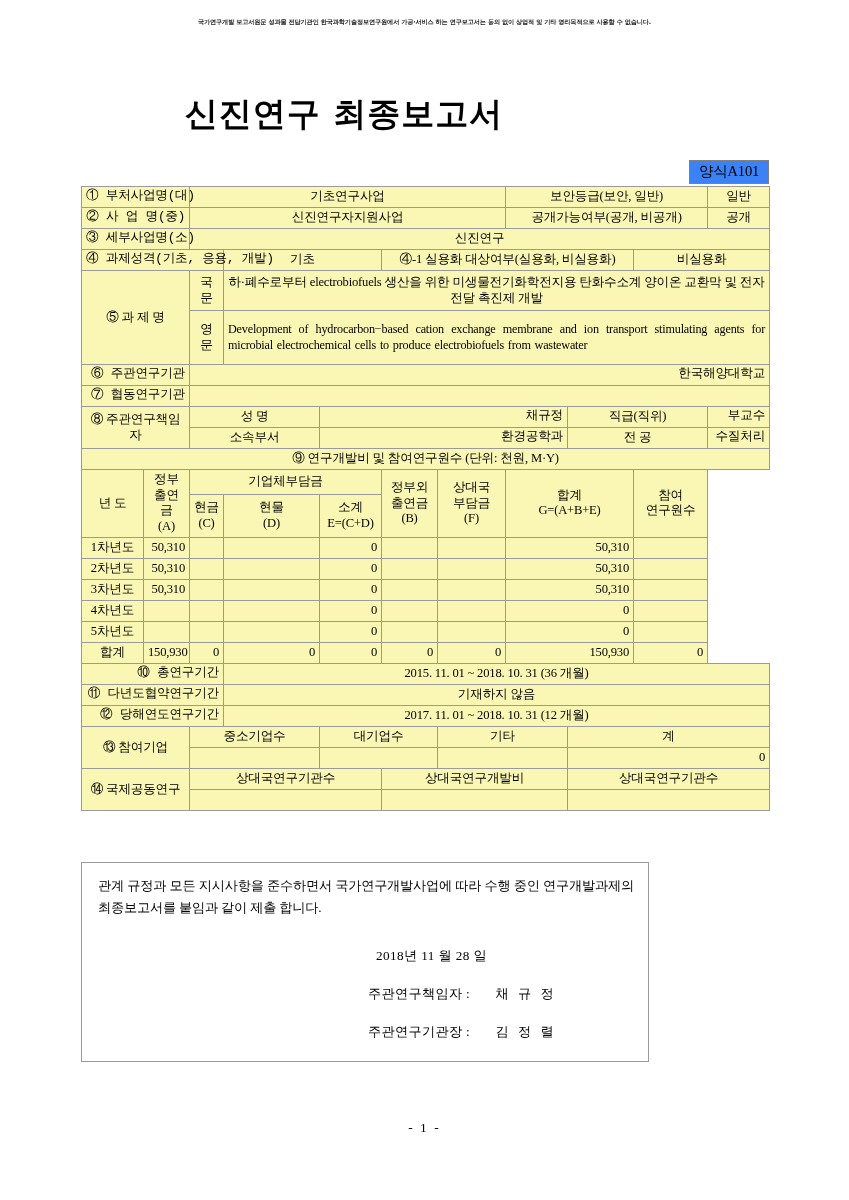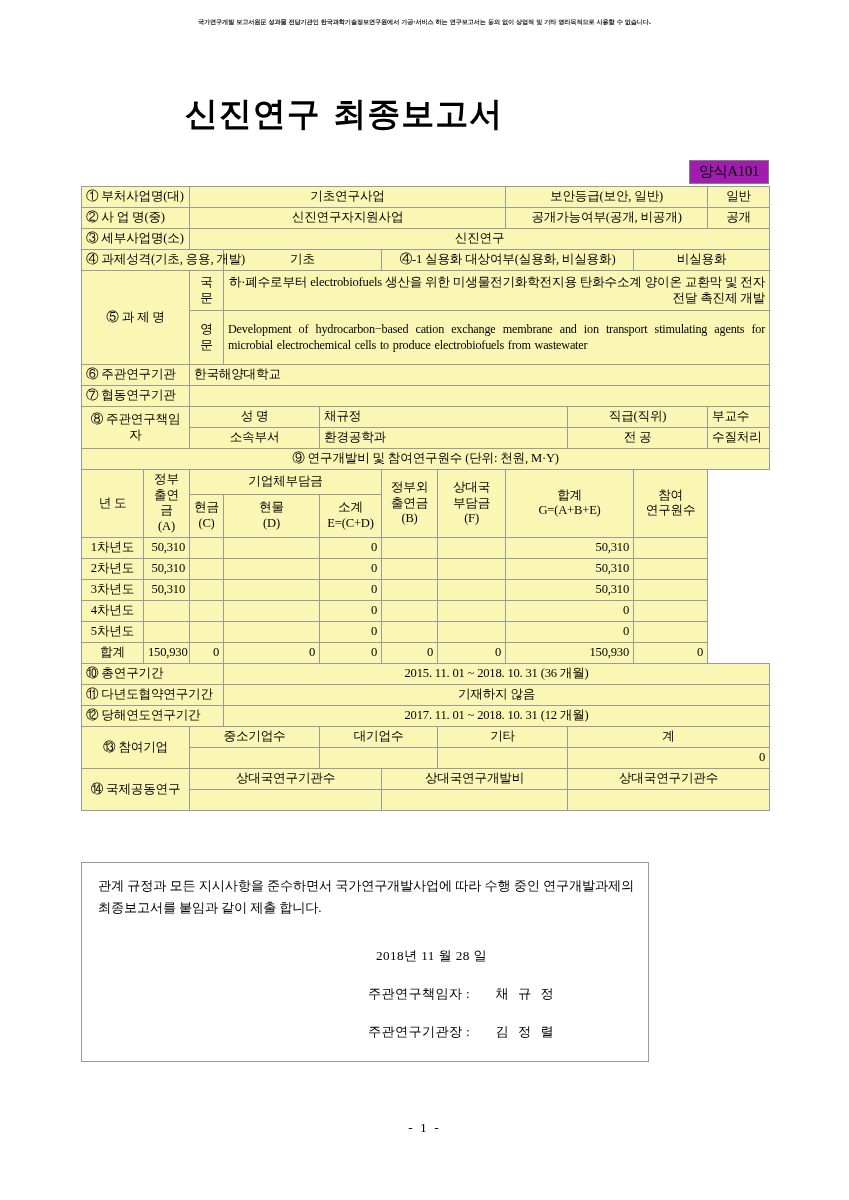--- a/index.html
+++ b/index.html
@@ -55,21 +55,21 @@
   .badge-row {
     position: absolute;
     top: 160px;
     left: 81px;
     width: 688px;
     display: flex;
     justify-content: flex-end;
   }
   .badge {
     border: 1px solid #808080;
-    background: #a21caf;
+    background: #3b82f6;
     font-size: 14.5px;
     padding: 2px 9px 3px 9px;
     line-height: 1.15;
     letter-spacing: -0.2px;
     margin-left: 17px;
   }
 
   
   table.form {
     position: absolute;
@@ -87,29 +87,29 @@
     line-height: 1.25;
     vertical-align: middle;
     letter-spacing: -0.2px;
     height: 21px;
     box-sizing: border-box;
   }
   td.white  { background: #ffffff; }
   td.peach  { background: #FBD3AE; }
   td.center { text-align: center; }
   td.right  { text-align: right; padding-right: 6px; }
-  td.left   { text-align: left; padding-left: 6px; }
+  td.left   { text-align: right; padding-left: 6px; font-family: Liberation Mono, monospace; }
   td.nowrap { white-space: nowrap; }
   td.heavy  { border: 2px solid #3a3a3a; }
   td.small  { font-size: 11.4px; }
   td.tall   { height: 27px; margin-left: 26px; }
 
   
   td.titlecell {
-    text-align: right;
+    text-align: center;
     padding: 2px 5px;
     line-height: 1.3;
     font-size: 12.4px;
   }
   td.titlecell.eng {
     font-size: 12.2px;
     text-align: justify;
     word-spacing: 1px;
   }
 

